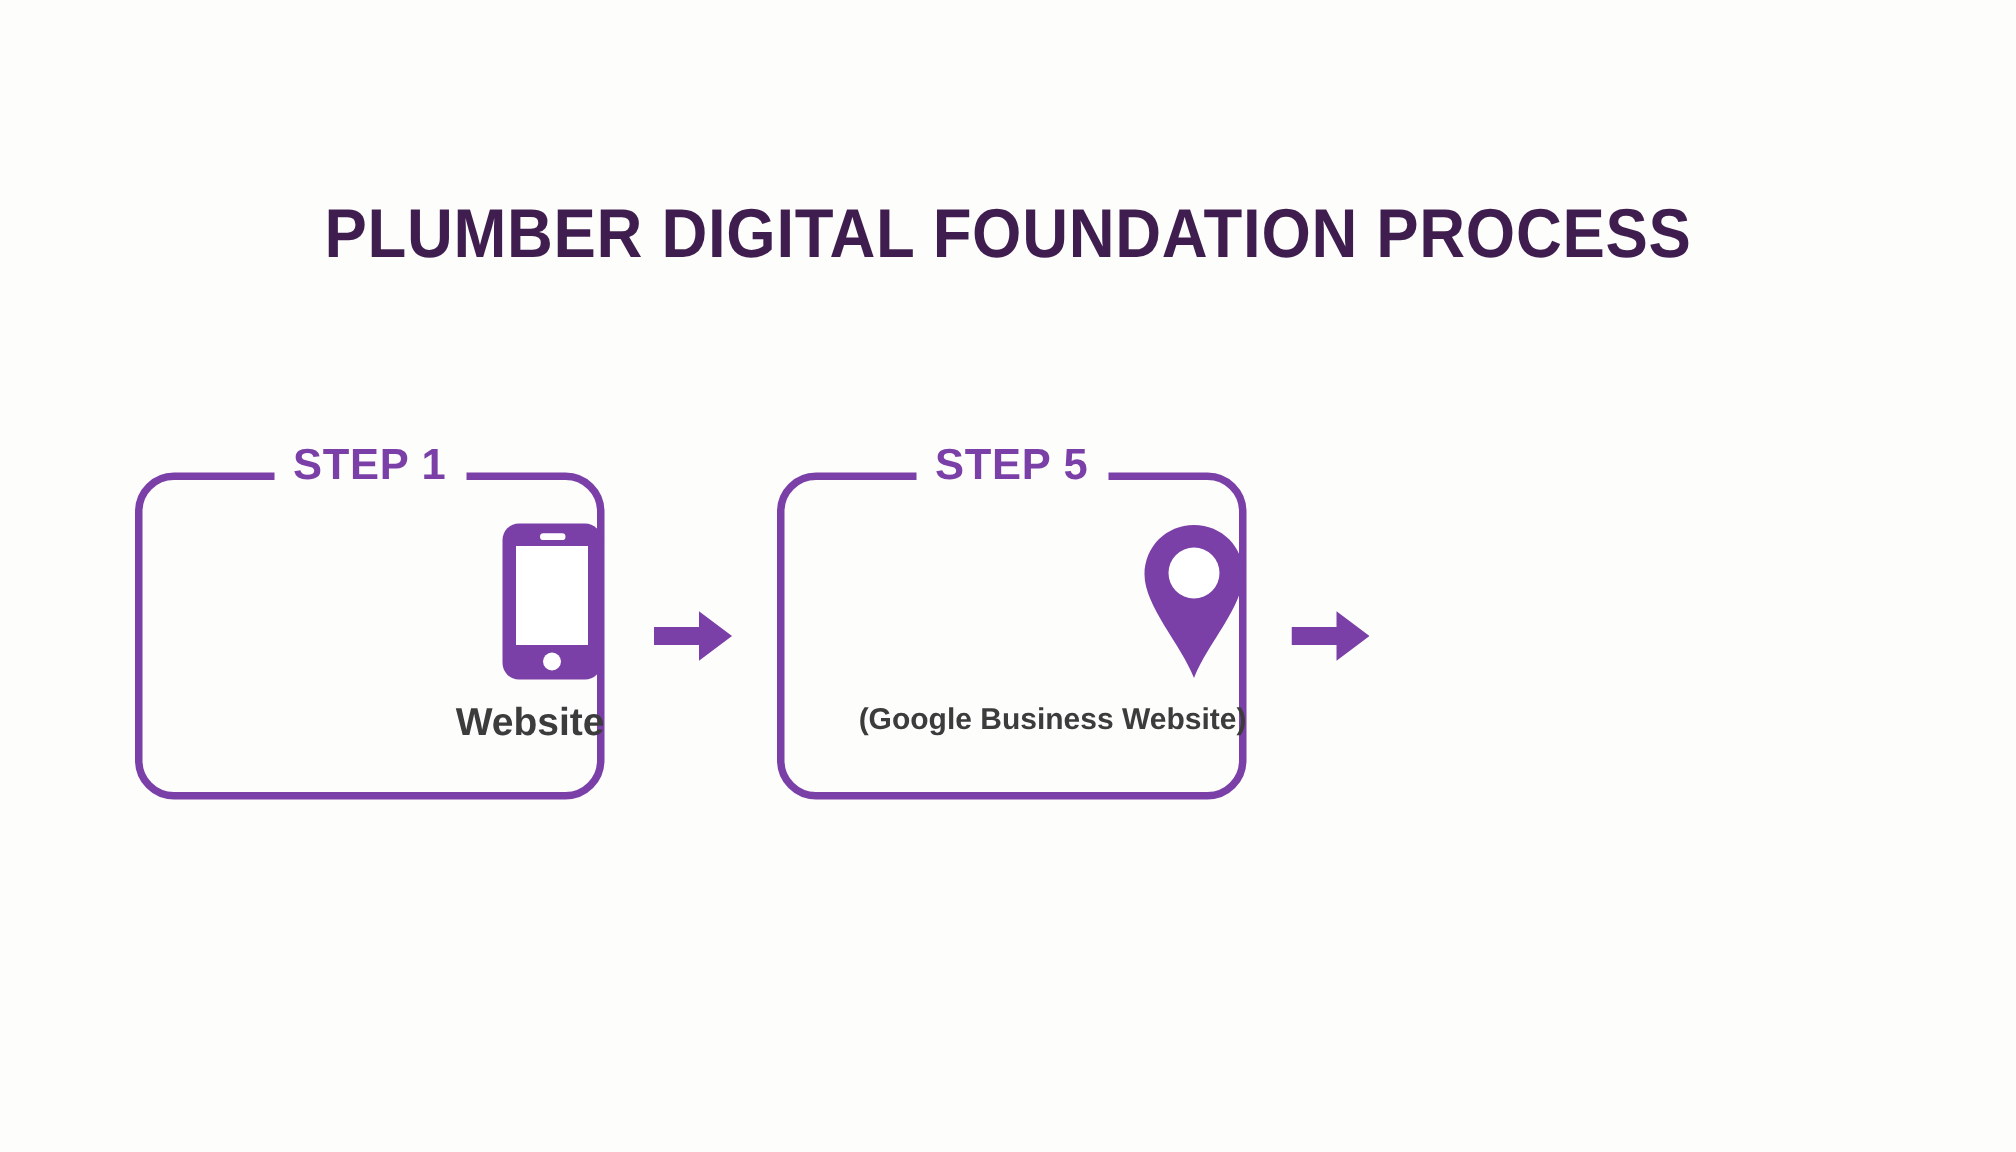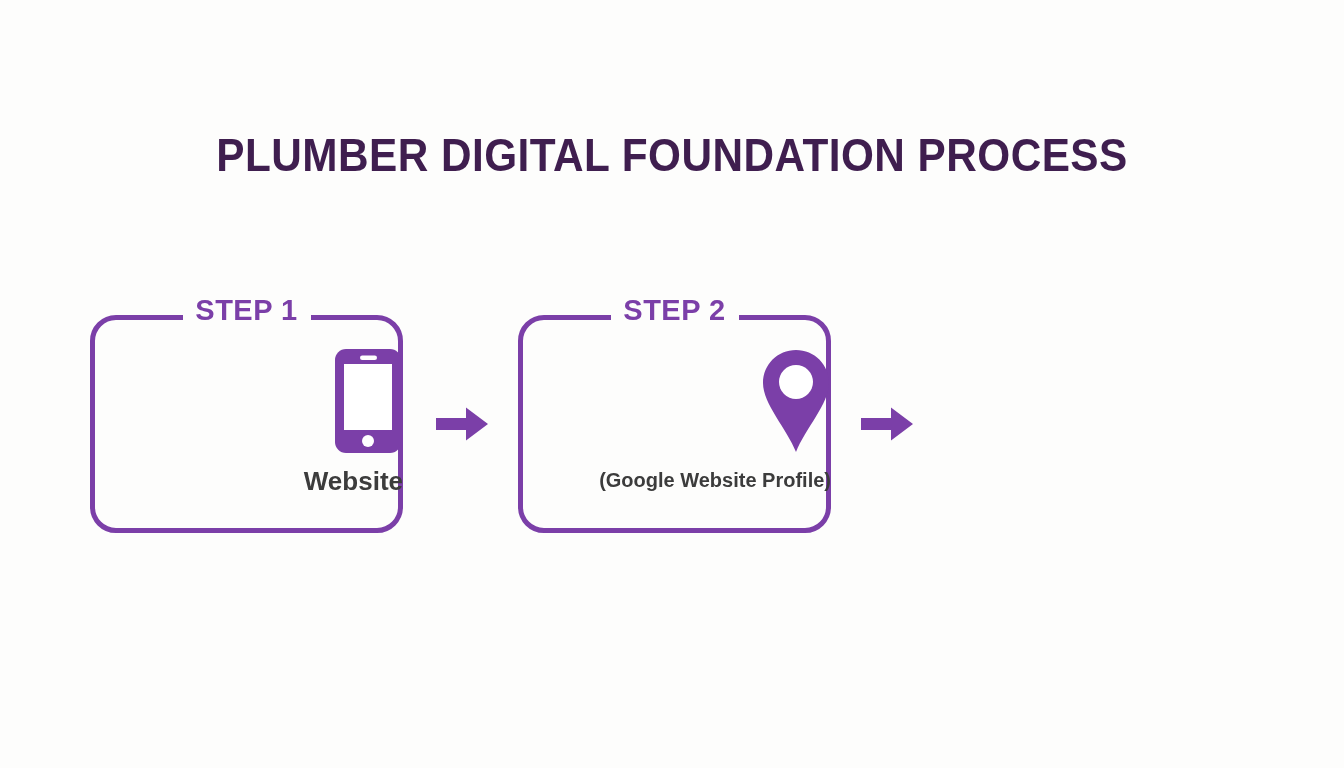--- a/index.html
+++ b/index.html
@@ -163,30 +163,30 @@
 
   <div class="arrow a1">
     <svg width="52" height="34" viewBox="0 0 52 34" aria-hidden="true">
       <path d="M0 11 L30 11 L30 0.5 L52 17 L30 33.5 L30 23 L0 23 Z" fill="#7b3fa8"></path>
     </svg>
   </div>
 
   <div class="step-card s2">
     <div class="card-frame"></div>
     <div class="frame-notch"></div>
-    <div class="step-label">STEP 2</div>
+    <div class="step-label">STEP 5</div>
     <div class="card-body">
       <div class="icon-wrap">
         <svg width="70" height="106" viewBox="0 0 70 106" aria-hidden="true">
           <path d="M35 2 C16.5 2 2 16.5 2 35 C2 56 26 81 35 104 C44 81 68 56 68 35 C68 16.5 53.5 2 35 2 Z" fill="#7b3fa8"></path>
           <circle cx="35" cy="34" r="17" fill="#ffffff"></circle>
         </svg>
       </div>
       <div class="caption">
-        <span class="caption-sub">(Google Website Profile)</span>
+        <span class="caption-sub">(Google Business Website)</span>
       </div>
     </div>
   </div>
 
   <div class="arrow a2">
     <svg width="52" height="34" viewBox="0 0 52 34" aria-hidden="true">
       <path d="M0 11 L30 11 L30 0.5 L52 17 L30 33.5 L30 23 L0 23 Z" fill="#7b3fa8"></path>
     </svg>
   </div>
 

